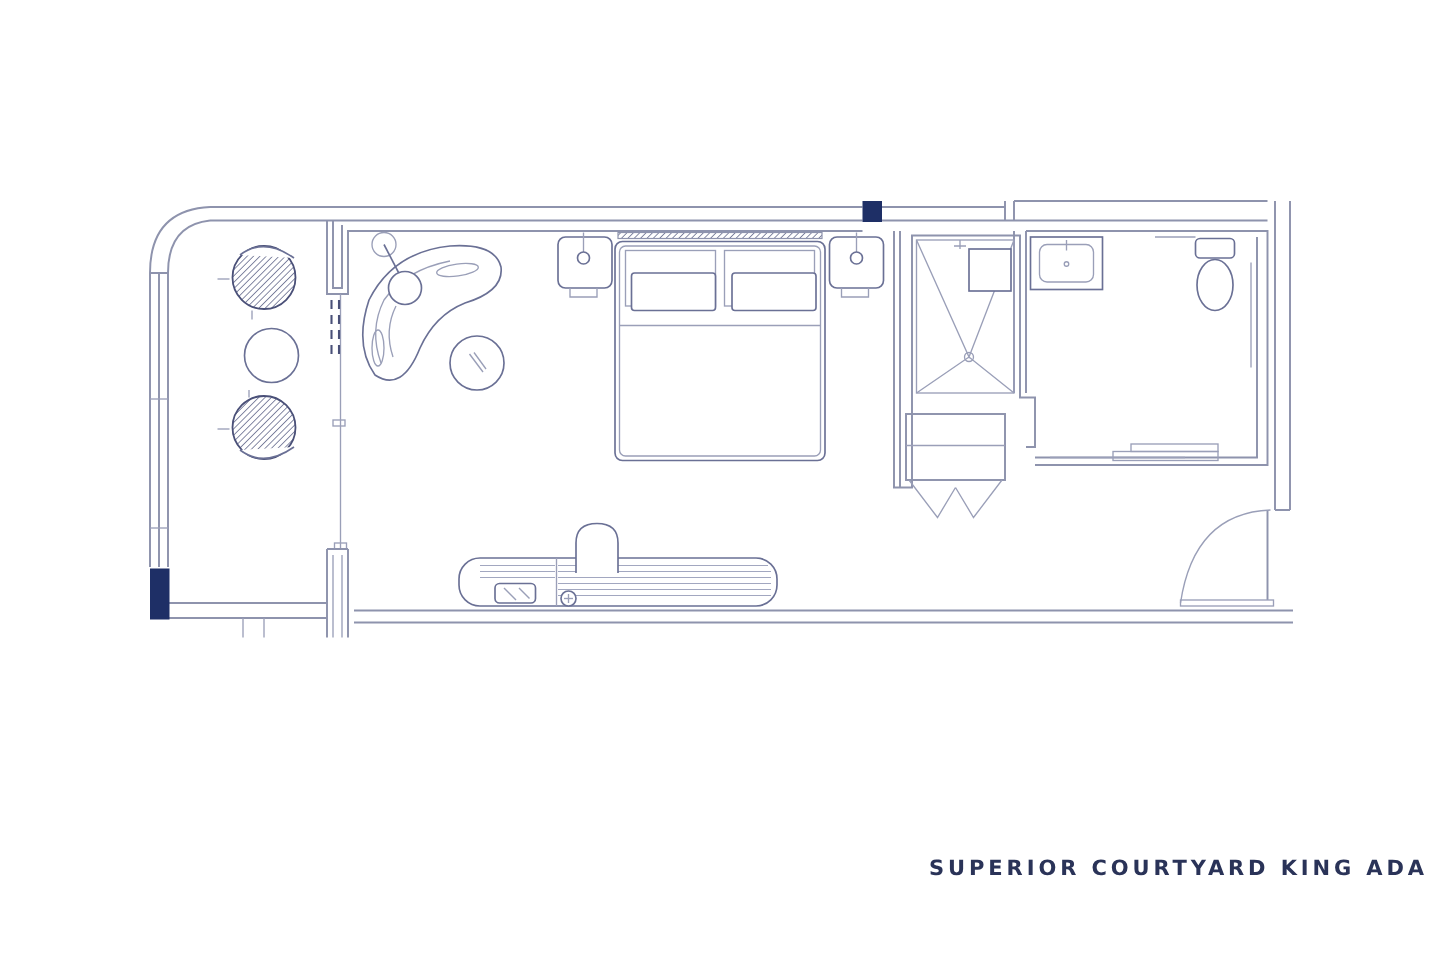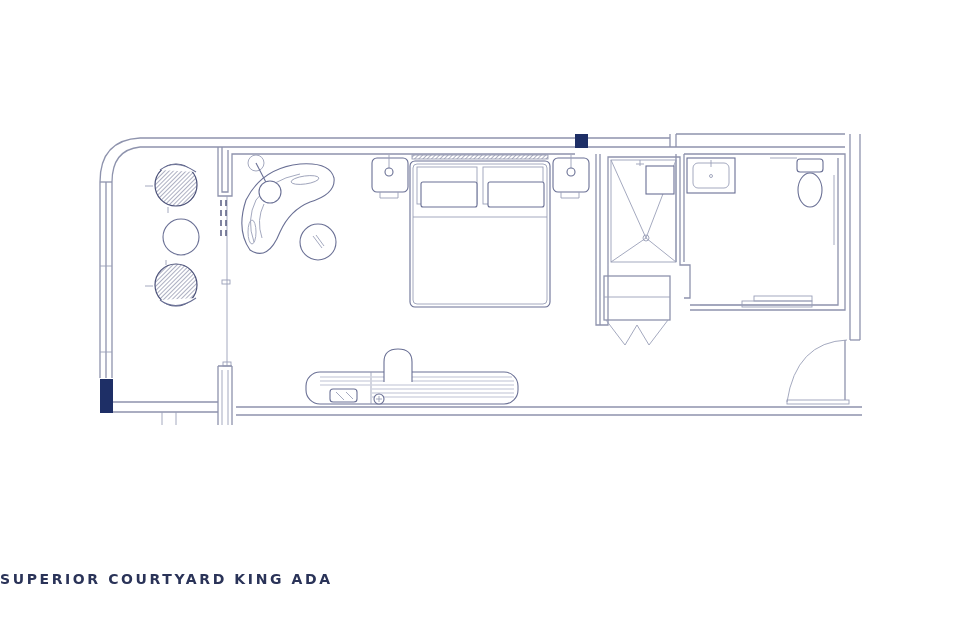--- a/index.html
+++ b/index.html
@@ -5,21 +5,21 @@
     html, body { margin: 0; padding: 0; background: #ffffff; }
     body { width: 960px; height: 640px; position: relative; overflow: hidden; }
     .plan { position: absolute; left: 0; top: 0; width: 960px; height: 640px; }
     .wall { fill: none; stroke: #8e93ad; stroke-width: 1.3; }
     .thin { fill: none; stroke: #9a9fb8; stroke-width: 0.9; }
     .furn { fill: #fff; stroke: #6a7095; stroke-width: 1.1; }
     .dark { fill: #1e2f66; stroke: none; }
     .hatch { fill: url(#hatch); stroke: #4a5078; stroke-width: 1.2; }
     .caption {
       position: absolute; left: 0; width: 952px; top: 571px;
-      text-align: left; font-family: "DejaVu Sans", sans-serif;
+      text-align: right; font-family: "DejaVu Sans", sans-serif;
       font-weight: bold; font-size: 14px; letter-spacing: 2.6px; color: #2a3358;
     }
   </style>
 </head>
 <body>
 
 <svg class="plan" viewBox="0 0 960 640" xmlns="http://www.w3.org/2000/svg">
   <defs>
     <pattern id="hatch" width="3" height="3" patternUnits="userSpaceOnUse" patternTransform="rotate(45)">
       <line x1="0" y1="0" x2="0" y2="3" stroke="#4a5078" stroke-width="0.9"></line>

